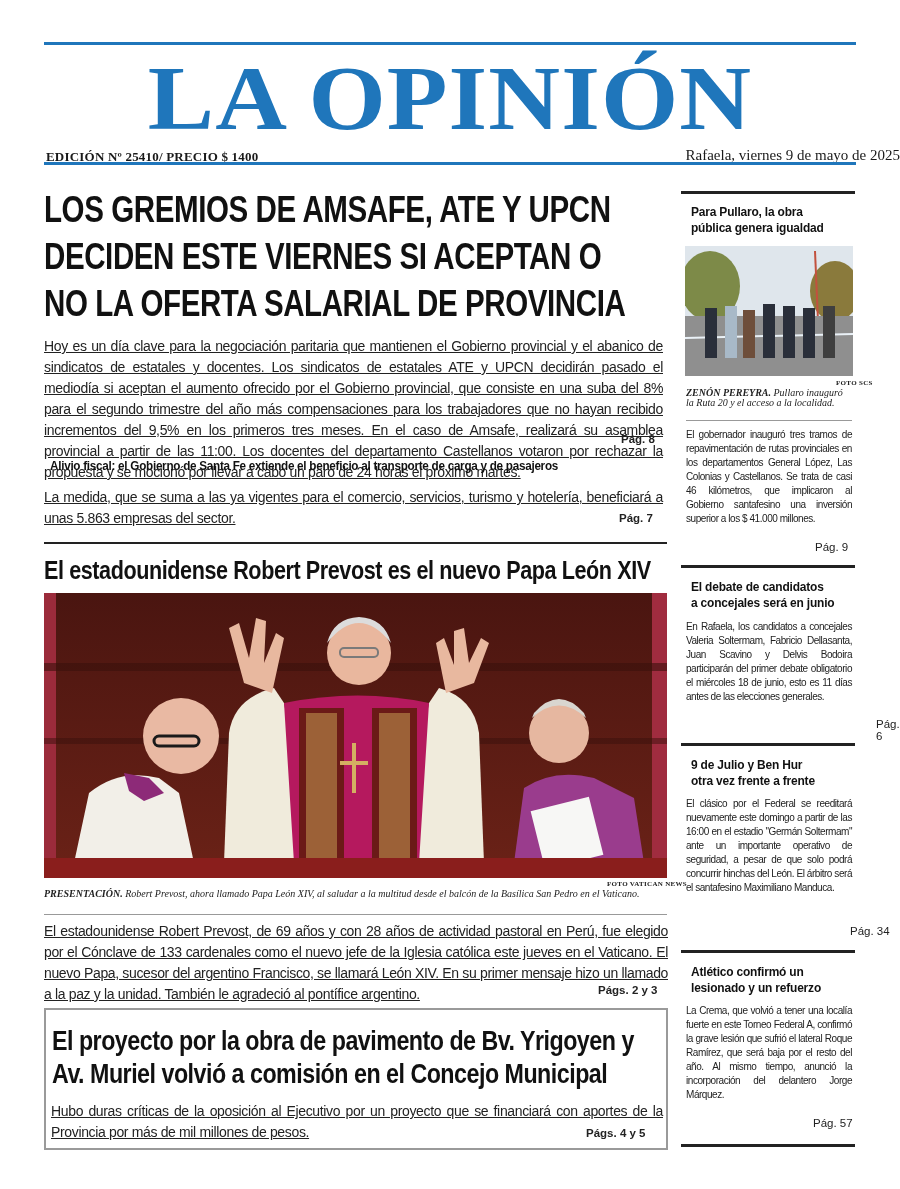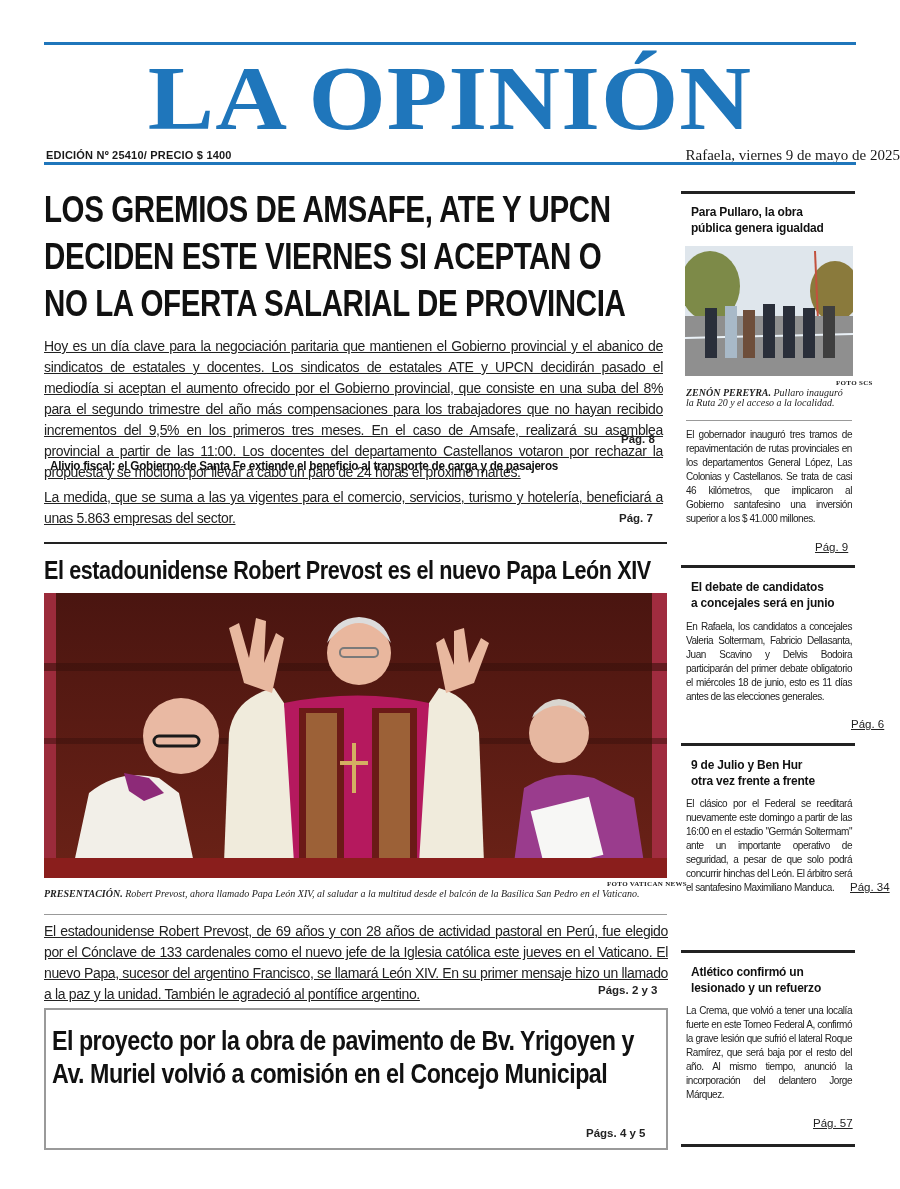--- a/index.html
+++ b/index.html
@@ -6,21 +6,21 @@
     html, body { width: 900px; height: 1189px; background: #ffffff; overflow: hidden; }
     body { position: relative; font-family: "Liberation Sans", sans-serif; color: #1a1a1a; }
 
     .rule-blue { position: absolute; left: 44px; width: 812px; height: 3px; background: #1f76bb; }
     .masthead-title {
       position: absolute; left: 0; width: 900px; top: 52px; text-align: center;
       font-family: "Liberation Serif", "DejaVu Serif", serif; font-weight: bold;
       font-size: 92px; line-height: 1; letter-spacing: 1px; color: #1f76bb;
       transform: scaleX(1.08);
     }
-    .edition { position: absolute; left: 46px; top: 149px; font-size: 11px; font-weight: bold; letter-spacing: 0.2px; }
+    .edition { position: absolute; left: 46px; top: 149px; font-size: 13px; font-weight: bold; letter-spacing: 0.2px; font-family: Liberation Serif, serif; }
     .dateline { position: absolute; left: 0; width: 900px; top: 147px; text-align: right; font-family: "Liberation Serif", serif; font-weight: normal; font-size: 15px; }
 
     
     .lead-title {
       position: absolute; left: 44px; top: 186px; width: 620px;
       font-family: "Liberation Sans", sans-serif; font-weight: bold; font-size: 36px;
       line-height: 47px; letter-spacing: -0.5px; transform-origin: left top; transform: scaleX(0.82);
       width: 760px; color: #111;
     }
     .body-text {
@@ -39,21 +39,21 @@
     .credit { position: absolute; font-family: "Liberation Serif", serif; font-weight: bold; font-size: 7px; letter-spacing: 0.3px; margin-left: 23px; }
     .caption { position: absolute; font-family: "Liberation Serif", serif; font-style: italic; font-size: 10px; line-height: 10px; color: #222; }
     .caption b { font-style: italic; font-weight: bold; }
 
     .box { position: absolute; left: 44px; top: 1008px; width: 624px; height: 142px; border: 2px solid #9a9a9a; }
     .box-title { position: absolute; left: 6px; top: 14px; width: 720px; font-weight: bold; font-size: 28px; line-height: 33px; letter-spacing: -0.6px; color: #111; transform-origin: left top; transform: scaleX(0.83); }
 
     
     .side-title { position: absolute; left: 691px; font-weight: bold; font-size: 13px; line-height: 16px; color: #111; letter-spacing: -0.2px; transform-origin: left top; transform: scaleX(0.92); white-space: nowrap; }
     .side-text { position: absolute; left: 686px; width: 166px; font-family: "Liberation Sans", sans-serif; font-size: 10px; line-height: 14px; text-align: justify; color: #222; letter-spacing: -0.45px; }
-    .side-pag { position: absolute; font-size: 11.5px; color: #222; text-decoration: underline; }
+    .side-pag { position: absolute; font-size: 11.5px; color: #222; }
     .photo-pullaro { position: absolute; left: 685px; top: 246px; width: 168px; height: 130px; overflow: hidden; background: #cfd9e2; }
   </style>
 </head>
 <body>
 
 <div class="rule-blue" style="top:42px;"></div>
 <div class="masthead-title">LA OPINIÓN</div>
 <div class="edition">EDICIÓN Nº 25410/ PRECIO $ 1400</div>
 <div class="dateline">Rafaela, viernes 9 de mayo de 2025</div>
 <div class="rule-blue" style="top:162px;"></div>
@@ -118,20 +118,21 @@
 <div class="caption" style="left:44px; top:889px; width:620px;">
   <b>PRESENTACIÓN.</b>
   <span>Robert Prevost, ahora llamado Papa León XIV, al saludar a la multitud desde el balcón de la Basílica San Pedro en el Vaticano.</span>
 </div>
 <div class="rule-grey" style="left:44px; top:914px; width:623px;"></div>
 <p class="body-text" style="left:44px; top:921px; width:624px;">El estadounidense Robert Prevost, de 69 años y con 28 años de actividad pastoral en Perú, fue elegido por el Cónclave de 133 cardenales como el nuevo jefe de la Iglesia católica este jueves en el Vaticano. El nuevo Papa, sucesor del argentino Francisco, se llamará León XIV. En su primer mensaje hizo un llamado a la paz y la unidad. También le agradeció al pontífice argentino.</p>
 <div class="pag" style="left:598px; top:984px;">Págs. 2 y 3</div>
 
 <div class="box">
   <div class="box-title">El proyecto por la obra de pavimento de Bv. Yrigoyen y Av. Muriel volvió a comisión en el Concejo Municipal</div>
+  <p class="body-text" style="left:5px; top:91px; width:612px;">Hubo duras críticas de la oposición al Ejecutivo por un proyecto que se financiará con aportes de la Provincia por más de mil millones de pesos.</p>
   <div class="pag" style="left:540px; top:117px;">Págs. 4 y 5</div>
 </div>
 
 <div class="rule-dark" style="left:681px; top:191px; width:174px;"></div>
 <div class="side-title" style="top:204px;">
   <div>Para Pullaro, la obra</div>
   <div>pública genera igualdad</div>
 </div>
 <div class="photo-pullaro">
   <svg width="168" height="130" viewBox="0 0 168 130">
@@ -160,29 +161,29 @@
 <div class="rule-grey" style="left:686px; top:420px; width:166px;"></div>
 <p class="side-text" style="top:428px;">El gobernador inauguró tres tramos de repavimentación de rutas provinciales en los departamentos General López, Las Colonias y Castellanos. Se trata de casi 46 kilómetros, que implicaron al Gobierno santafesino una inversión superior a los $ 41.000 millones.</p>
 <div class="side-pag" style="left:815px; top:541px;">Pág. 9</div>
 
 <div class="rule-dark" style="left:681px; top:565px; width:174px;"></div>
 <div class="side-title" style="top:579px;">
   <div>El debate de candidatos</div>
   <div>a concejales será en junio</div>
 </div>
 <p class="side-text" style="top:620px;">En Rafaela, los candidatos a concejales Valeria Soltermam, Fabricio Dellasanta, Juan Scavino y Delvis Bodoira participarán del primer debate obligatorio el miércoles 18 de junio, esto es 11 días antes de las elecciones generales.</p>
-<div class="side-pag" style="left:819px; top:718px;padding-left:32px;">Pág. 6</div>
+<div class="side-pag" style="left:844px; top:718px;padding-left:32px;">Pág. 6</div>
 
 <div class="rule-dark" style="left:681px; top:743px; width:174px;"></div>
 <div class="side-title" style="top:757px;">
   <div>9 de Julio y Ben Hur</div>
   <div>otra vez frente a frente</div>
 </div>
 <p class="side-text" style="top:797px;">El clásico por el Federal se reeditará nuevamente este domingo a partir de las 16:00 en el estadio "Germán Soltermam" ante un importante operativo de seguridad, a pesar de que solo podrá concurrir hinchas del León. El árbitro será el santafesino Maximiliano Manduca.</p>
-<div class="side-pag" style="left:813px; top:881px;padding-left:37px;">Pág. 34</div>
+<div class="side-pag" style="left:813px; top:925px;padding-left:37px;">Pág. 34</div>
 
 <div class="rule-dark" style="left:681px; top:950px; width:174px;"></div>
 <div class="side-title" style="top:964px;">
   <div>Atlético confirmó un</div>
   <div>lesionado y un refuerzo</div>
 </div>
 <p class="side-text" style="top:1004px;">La Crema, que volvió a tener una localía fuerte en este Torneo Federal A, confirmó la grave lesión que sufrió el lateral Roque Ramírez, que será baja por el resto del año. Al mismo tiempo, anunció la incorporación del delantero Jorge Márquez.</p>
 <div class="side-pag" style="left:813px; top:1117px;">Pág. 57</div>
 <div class="rule-dark" style="left:681px; top:1144px; width:174px;"></div>
 

